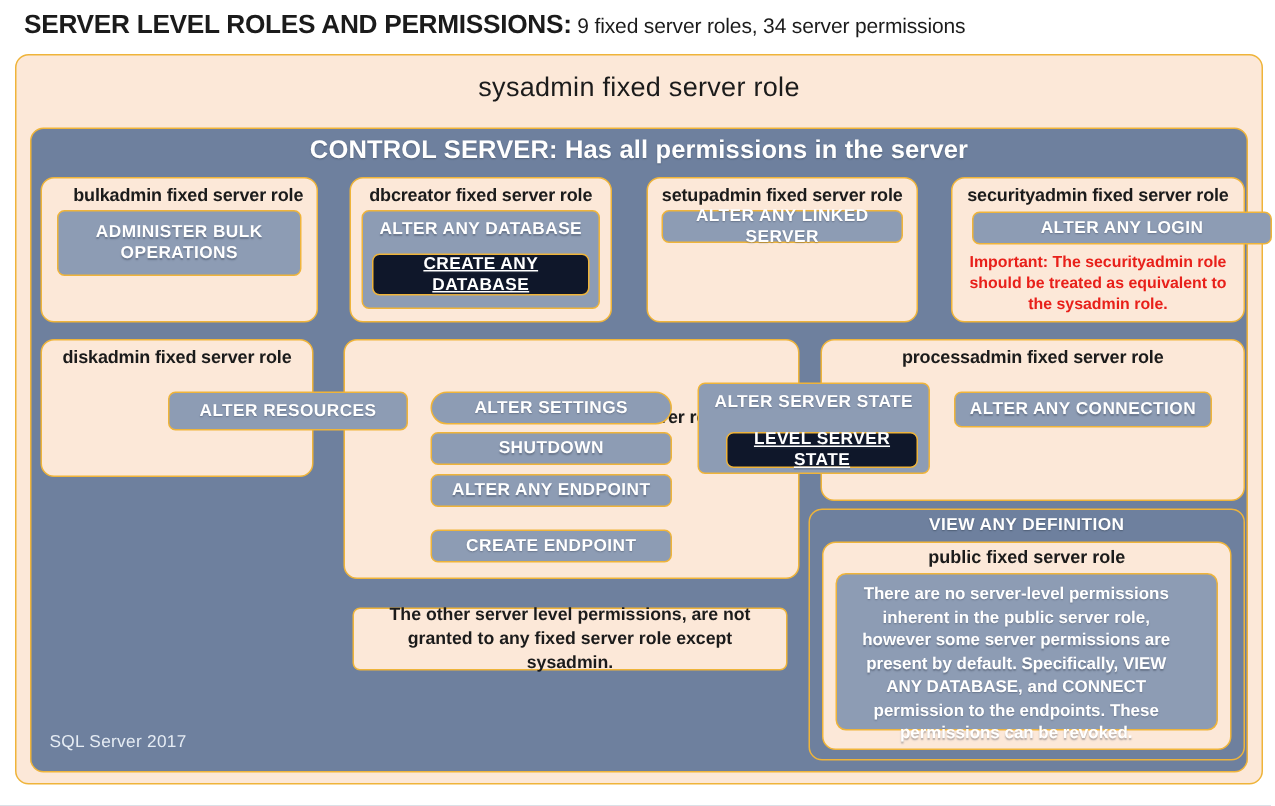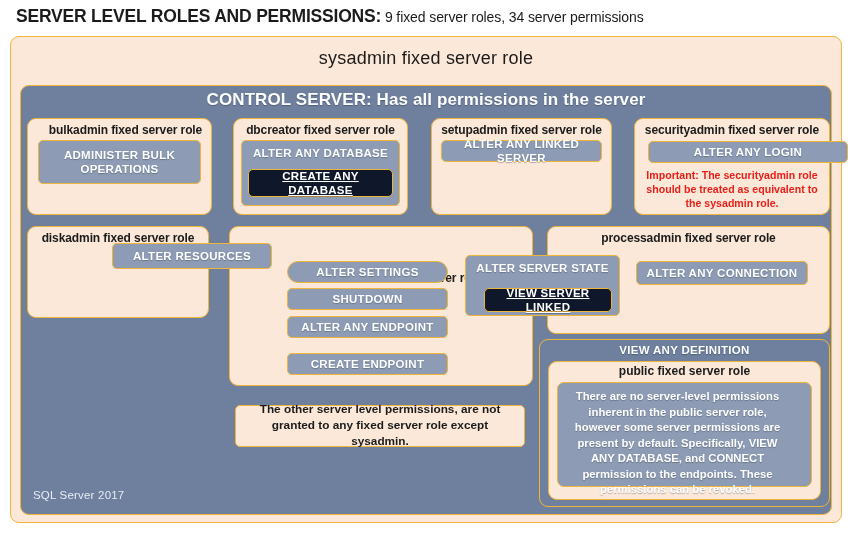--- a/index.html
+++ b/index.html
@@ -189,23 +189,23 @@
 <div class="role-title" style="left:247px;top:231px;width:304px;margin-top:40px;">serveradmin fixed server role</div>
 <div class="perm" style="left:287px;top:261px;width:161px;height:22px;border-radius:11px;">ALTER SETTINGS</div>
 <div class="perm" style="left:287px;top:288px;width:161px;height:22px;">SHUTDOWN</div>
 <div class="perm" style="left:287px;top:316px;width:161px;height:22px;">ALTER ANY ENDPOINT</div>
 <div class="perm" style="left:287px;top:353px;width:161px;height:22px;">CREATE  ENDPOINT</div>
 
 <div id="role-processadmin" class="cream"></div>
 <div class="role-title" style="left:547px;top:231px;width:283px;">processadmin  fixed server role</div>
 <div class="perm" style="left:636px;top:261px;width:172px;height:24px;">ALTER ANY CONNECTION</div>
 
-<div class="perm" style="left:112px;top:243px;width:160px;height:26px;">ALTER RESOURCES</div>
+<div class="perm" style="left:112px;top:261px;width:160px;height:26px;">ALTER RESOURCES</div>
 <div class="perm" style="left:465px;top:255px;width:155px;height:61px;align-items:flex-start;padding-top:5px;">ALTER SERVER  STATE</div>
-<div class="perm dark" style="left:484px;top:288px;width:128px;height:24px;">VIEW SERVER  LINKED</div>
+<div class="perm dark" style="left:484px;top:288px;width:128px;height:24px;">LEVEL SERVER  STATE</div>
 
 <div id="public-panel" class="slate"></div>
 <div id="public-label">VIEW ANY DEFINITION</div>
 <div id="public-card" class="cream"></div>
 <div id="public-card-label">public  fixed server role</div>
 <div id="public-note">There are no server-level permissions inherent in the public  server role, however some server permissions  are present by default. Specifically,  VIEW  ANY DATABASE, and  CONNECT  permission to the endpoints. These  permissions  can  be revoked.</div>
 
 <div id="other-perms-note">The other server level permissions,  are not granted to any fixed server role except sysadmin.</div>
 
 <div id="footer-label">SQL Server 2017</div>

